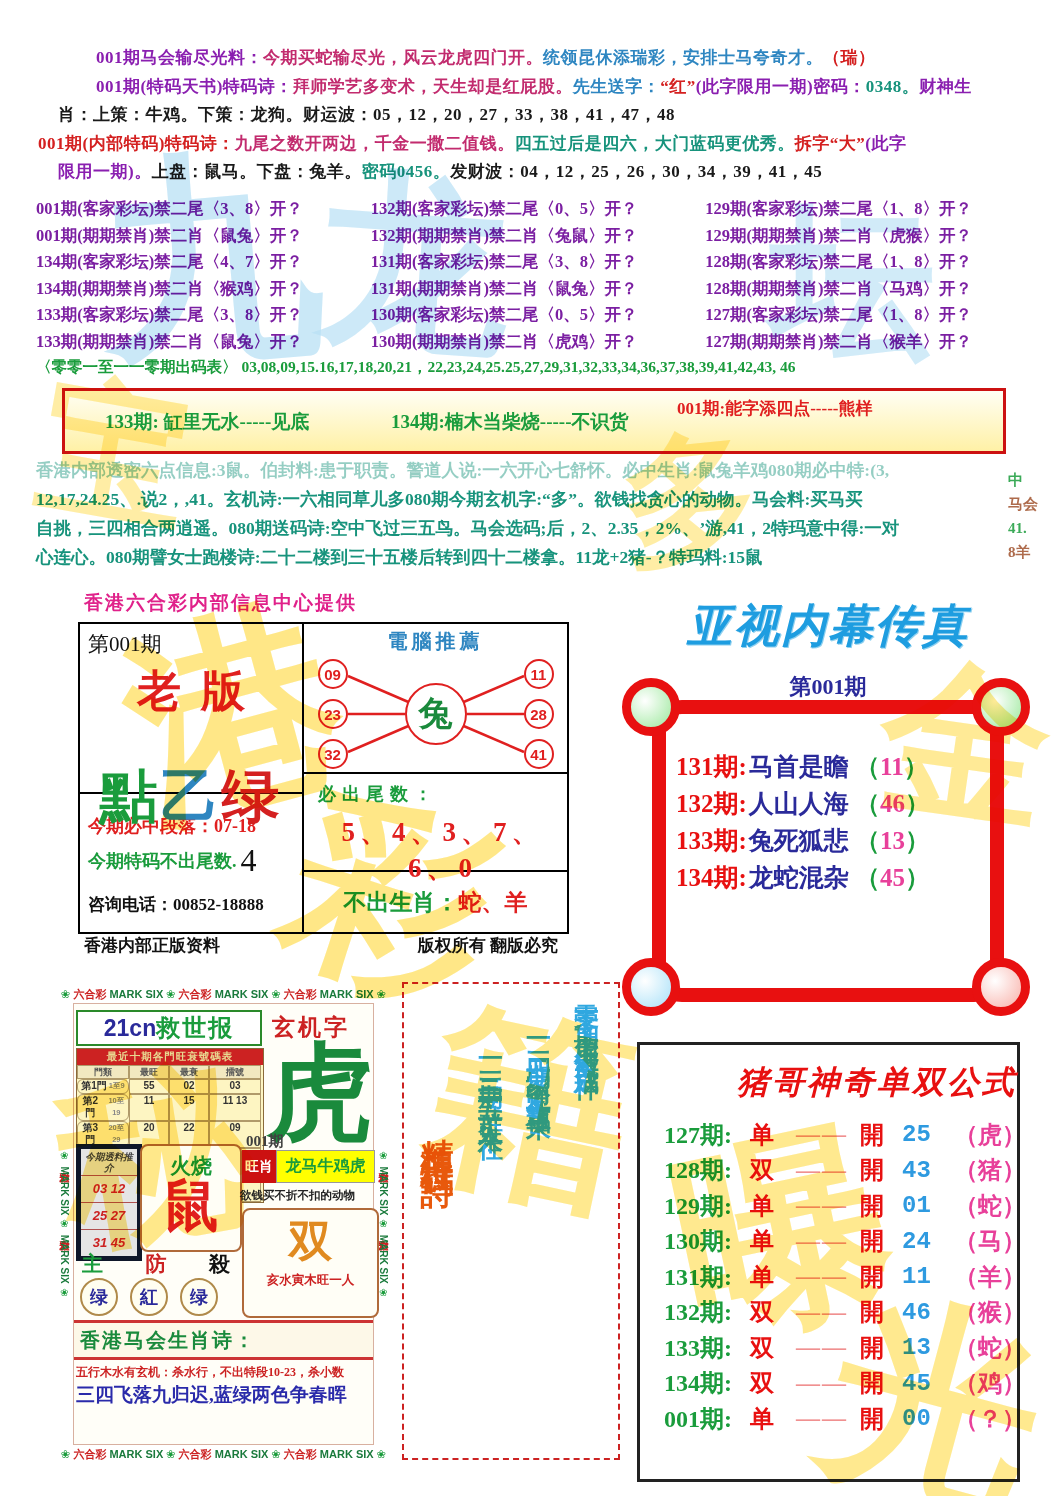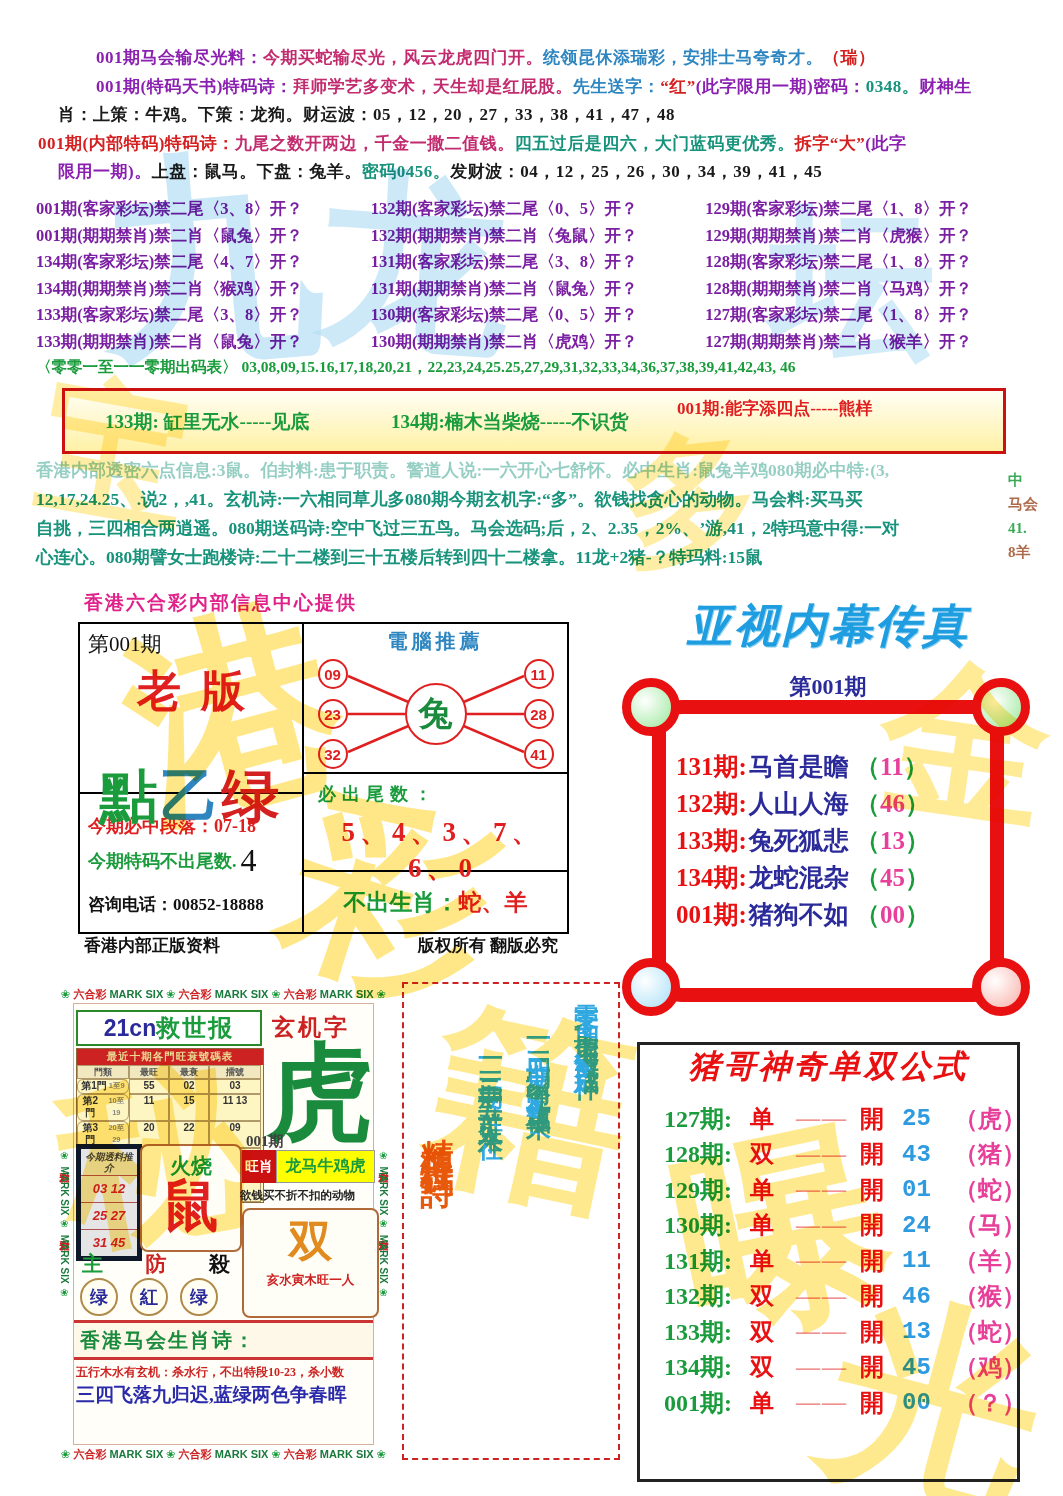--- a/index.html
+++ b/index.html
@@ -157,21 +157,21 @@
   .v-col{writing-mode:vertical-rl;text-orientation:upright;font-weight:bold;font-family:"Liberation Serif","DejaVu Serif",serif;}
   .poem-title{color:#e8590c;font-size:33px;letter-spacing:9px;margin-top:128px;}
   .poem-cols div.v-line{color:#30a8e0;font-size:25px;letter-spacing:7px;}
   .poem-cols div.v-line:nth-of-type(1){margin-top:60px;}
   .poem-cols div.v-line:nth-of-type(2){margin-top:60px;}
   .poem-cols div.v-line:nth-of-type(3){margin-top:40px;}
 
   
   .formula{position:absolute;left:637px;top:1042px;width:383px;height:440px;border:3px solid #222;
            background:#fff;z-index:1;box-sizing:border-box;}
-  .formula-title{text-align:center;color:#e81010;font-size:32px;font-weight:bold;
+  .formula-title{text-align:right;margin-top:16px;color:#e81010;font-size:32px;font-weight:bold;
                  letter-spacing:3px;font-style:italic;font-family:"Liberation Serif","DejaVu Serif",serif;}
   .formula-rows{margin:12px 0 0 24px;}
   .f-row{display:grid;grid-template-columns:86px 46px 64px 42px 52px auto;align-items:center;
          height:35.5px;font-size:24px;font-weight:bold;font-family:"Liberation Serif","DejaVu Serif",serif;}
   .f-period{color:#1a9c3c;} .f-type{color:#e81010;} .f-dash{color:#f09090;letter-spacing:2px;}
   .f-open{color:#e81010;} .f-num{color:#2e9ae0;font-family:Liberation Mono, monospace;} .f-animal{color:#e8409a;}
 </style>
 </head>
 <body>
 
@@ -328,24 +328,20 @@
         <div class="fax-row">
           <span class="fax-period">133期:</span><span class="fax-text">兔死狐悲</span>
           <span class="fax-paren">（</span><span class="fax-num">13</span><span class="fax-paren">）</span>
         </div>
 
         <div class="fax-row">
           <span class="fax-period">134期:</span><span class="fax-text">龙蛇混杂</span>
           <span class="fax-paren">（</span><span class="fax-num">45</span><span class="fax-paren">）</span>
         </div>
 
-        <div class="fax-row">
-          <span class="fax-period">001期:</span><span class="fax-text">猪狗不如</span>
-          <span class="fax-paren">（</span><span class="fax-num">00</span><span class="fax-paren">）</span>
-        </div>
       </div>
   </div>
   <div class="ball ball-tl"></div>
   <div class="ball ball-tr"></div>
   <div class="ball ball-bl"></div>
   <div class="ball ball-br"></div>
 
   <div class="savior">
     <div class="ms-strip ms-top"><span class="ms-f">❀</span> <span class="ms-cn">六合彩</span> <span class="ms-en">MARK SIX</span> <span class="ms-f">❀</span> <span class="ms-cn">六合彩</span> <span class="ms-en">MARK SIX</span> <span class="ms-f">❀</span> <span class="ms-cn">六合彩</span> <span class="ms-en">MARK SIX</span> <span class="ms-f">❀</span></div>
     <div class="ms-strip ms-bottom"><span class="ms-f">❀</span> <span class="ms-cn">六合彩</span> <span class="ms-en">MARK SIX</span> <span class="ms-f">❀</span> <span class="ms-cn">六合彩</span> <span class="ms-en">MARK SIX</span> <span class="ms-f">❀</span> <span class="ms-cn">六合彩</span> <span class="ms-en">MARK SIX</span> <span class="ms-f">❀</span></div>

